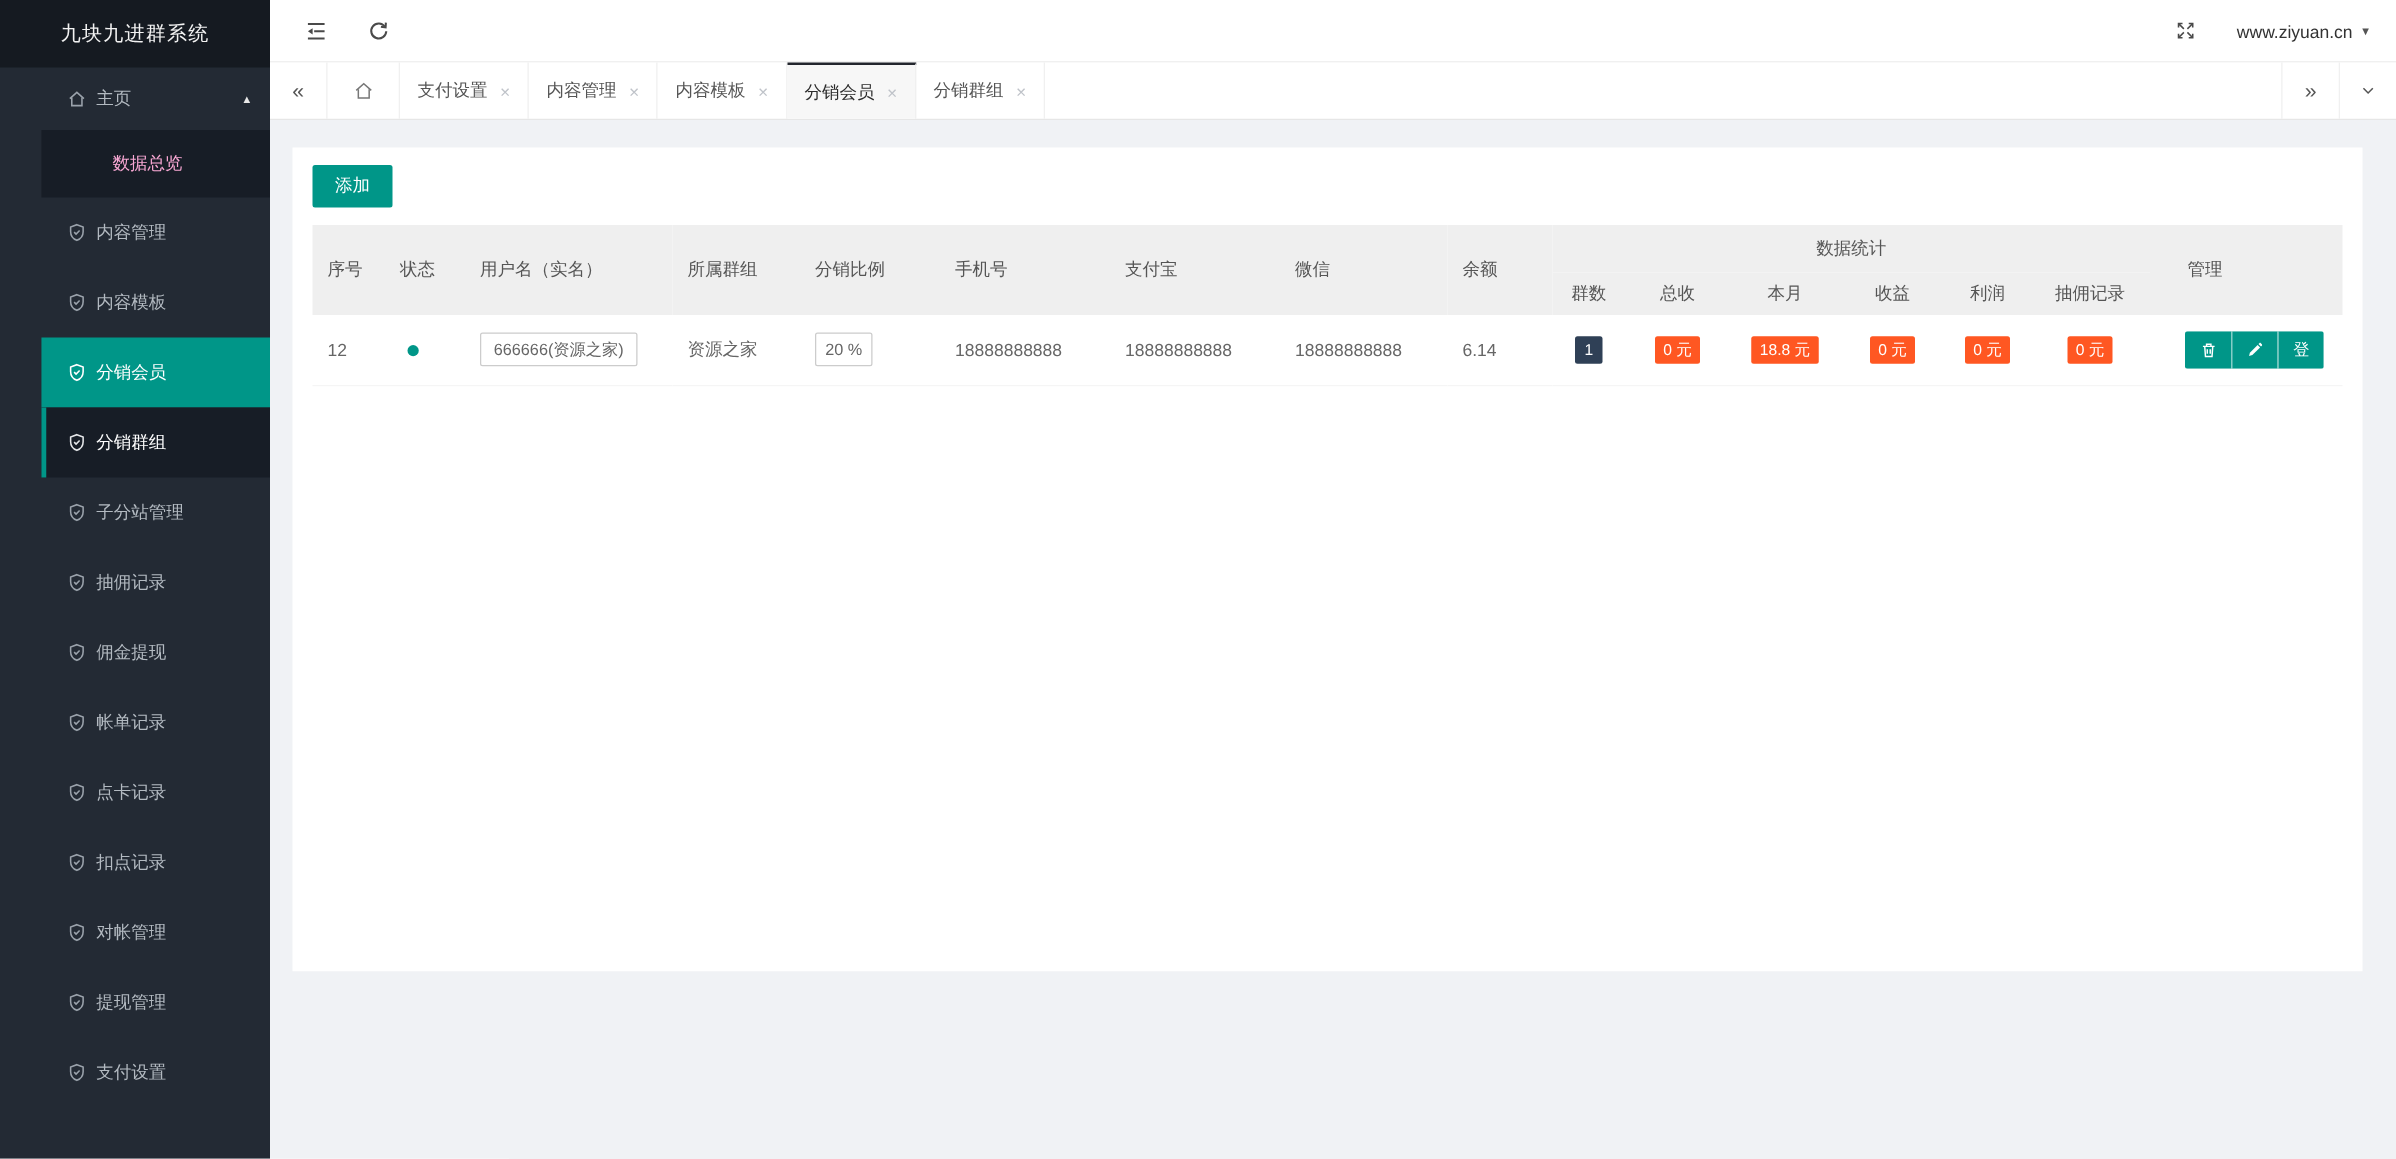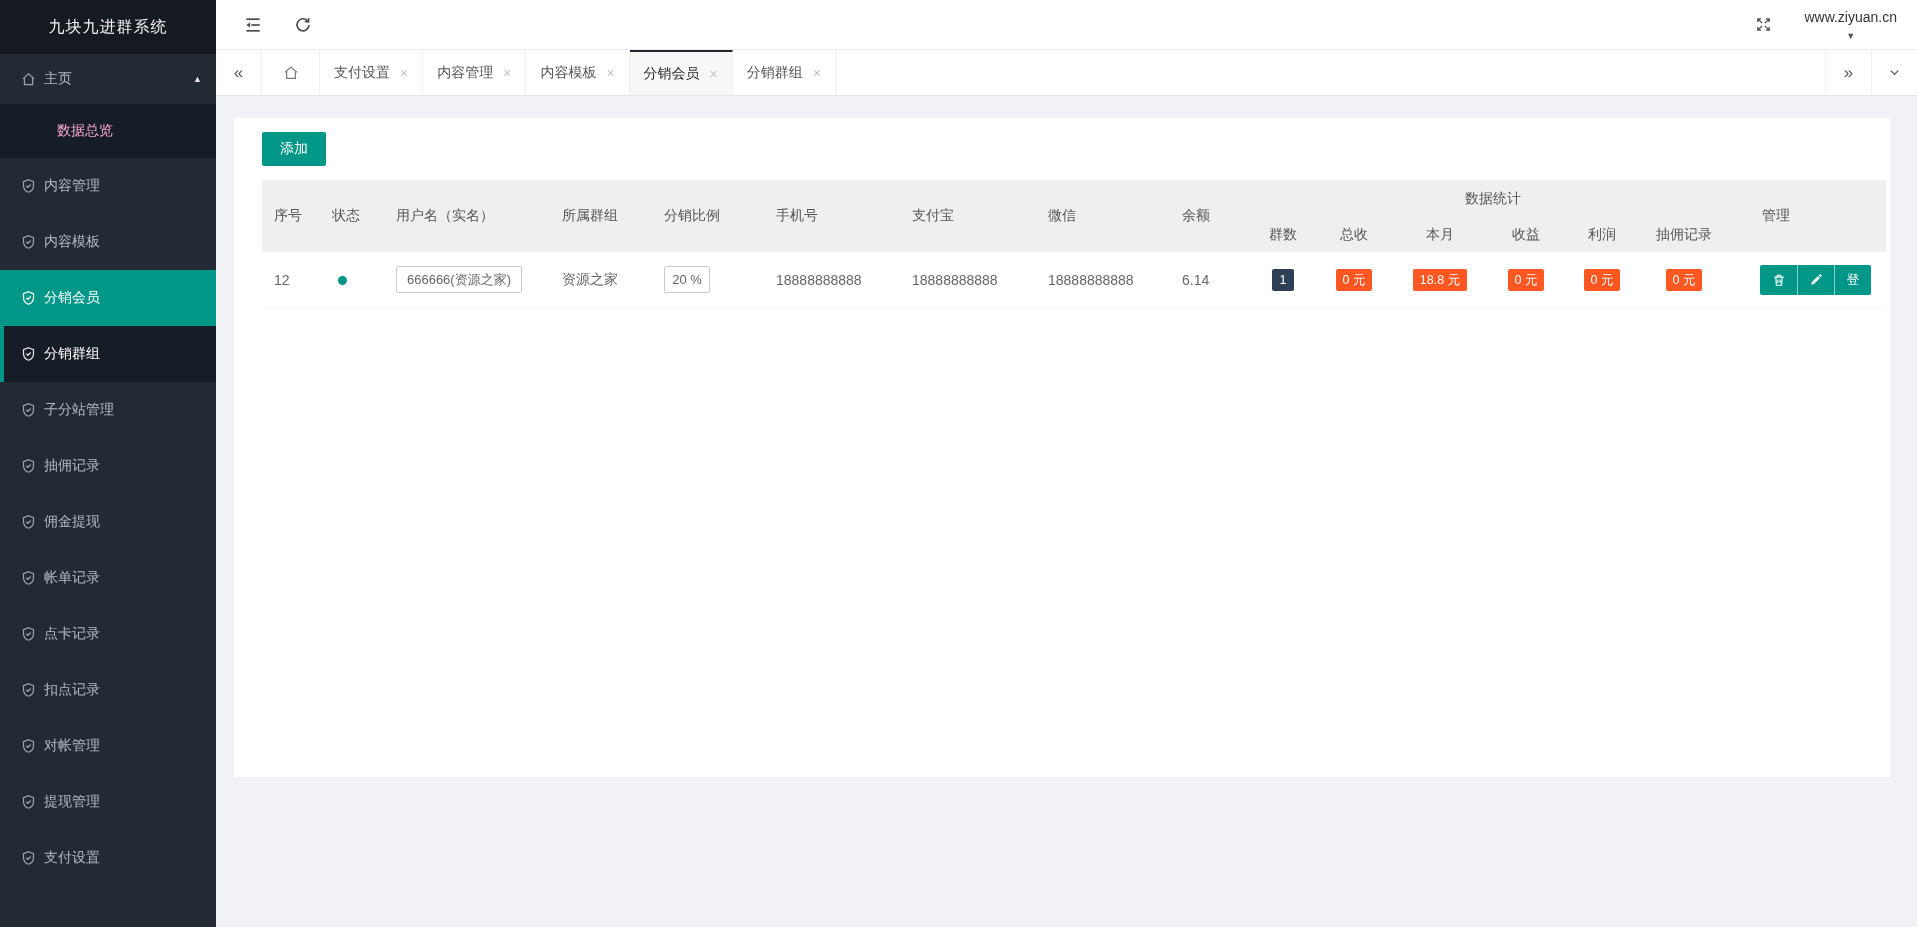--- a/index.html
+++ b/index.html
@@ -3,54 +3,54 @@
 <meta charset="utf-8">
 <style>
   * { margin:0; padding:0; box-sizing:border-box; }
   html,body { width:1917px; height:927px; overflow:hidden; }
   body { font-family:"Liberation Sans","DejaVu Sans",sans-serif; font-size:14px; color:#333; background:#f0f2f5; }
   .app { display:flex; width:1917px; height:795px; }
 
   
   .sidebar { width:216px; height:927px; background:#232a34; flex:0 0 216px; display:flex; flex-direction:column; }
   .side-title { height:54px; background:#151a21; color:#f2f2f2; font-size:16px; display:flex; align-items:center; justify-content:center; letter-spacing:1px; }
-  .menu { flex:1; overflow:hidden; }
+  .menu { flex:1; overflow:hidden;margin-left:33px; }
   .menu-item { height:50px; display:flex; align-items:center; padding:0 14px 0 20px; color:#b3bac1; cursor:pointer; position:relative; }
   .menu-item .micon { width:16px; height:16px; margin-right:8px; display:inline-flex; align-items:center; justify-content:center; color:#9aa2ab; }
   .menu-item.parent { height:50px; }
   .menu-item.parent .caret { margin-left:auto; font-size:9px; color:#e8e8e8; }
   .submenu { background:#171d26; }
   .submenu .sub-item { height:54px; display:flex; align-items:center; padding-left:57px; color:#f9a8d4; cursor:pointer; }
   .menu-list .menu-item { height:56px; }
   .menu-item.active { background:#009688; color:#fff; }
   .menu-item.active .micon { color:#fff; }
   .menu-item.hl { background:#171d26; color:#fff; }
   .menu-item.hl .micon { color:#e4e6e8; }
   .menu-item.hl::before { content:""; position:absolute; left:0; top:0; bottom:0; width:4px; background:#009688; }
 
   
   .main { flex:1; display:flex; flex-direction:column; min-width:0; }
 
   .topbar { height:50px; background:#fff; border-bottom:1px solid #ebebeb; display:flex; align-items:center; padding:0 20px; }
   .tb-icon { width:34px; height:34px; display:inline-flex; align-items:center; justify-content:center; color:#4a4a4a; cursor:pointer; }
   .tb-right { margin-left:auto; display:flex; align-items:center; gap:24px; }
-  .site-select { display:flex; align-items:center; gap:6px; color:#333; cursor:pointer; font-size:14px;flex-direction:column; }
+  .site-select { display:flex; align-items:center; gap:6px; color:#333; cursor:pointer; font-size:14px; }
   .site-caret { font-size:9px; color:#555; }
 
   .tabbar { height:46px; background:#fff; border-bottom:1px solid #e6e6e6; display:flex; align-items:stretch; }
   .tab-ctrl { width:46px; display:flex; align-items:center; justify-content:center; color:#555; font-size:17px; cursor:pointer; border-right:1px solid #f0f0f0; }
   .tab-ctrl.right { border-right:none; border-left:1px solid #f0f0f0; }
   .tab-spacer { flex:1; }
   .tab { display:flex; align-items:center; padding:0 14px; border-right:1px solid #f0f0f0; color:#555; cursor:pointer; position:relative; gap:10px; }
   .tab.home { width:58px; justify-content:center; color:#777; }
   .tab .tclose { color:#bfc3c9; font-size:14px; }
   .tab.active { background:#f7f7f7; color:#2b2b2b; border-top:2px solid #23262e; }
 
   .content { flex:1; background:#f0f2f5; padding:22px 27px 18px 18px; overflow:hidden; }
-  .panel { background:#fff; width:100%; height:100%; padding:14px 28px; }
+  .panel { background:#fff; width:100%; height:100%; padding:14px 16px; }
 
   .btn-add { background:#009688; color:#fff; border:none; width:64px; height:34px; font-size:14px; border-radius:2px; cursor:pointer; font-family:inherit; }
 
   
   table.grid { width:1624px; table-layout:fixed; border-collapse:collapse; margin-top:14px; }
   .grid thead th { background:#efefef; color:#555; font-weight:normal; font-size:14px; text-align:left; padding-left:12px; }
   .grid thead tr.h1 th { height:38px; }
   .grid thead tr.h2 th { height:34px; }
   .grid thead th.ctr, .grid td.ctr { text-align:center; padding-left:0; }
   .grid thead th.grp { text-align:center; padding-left:0; }

